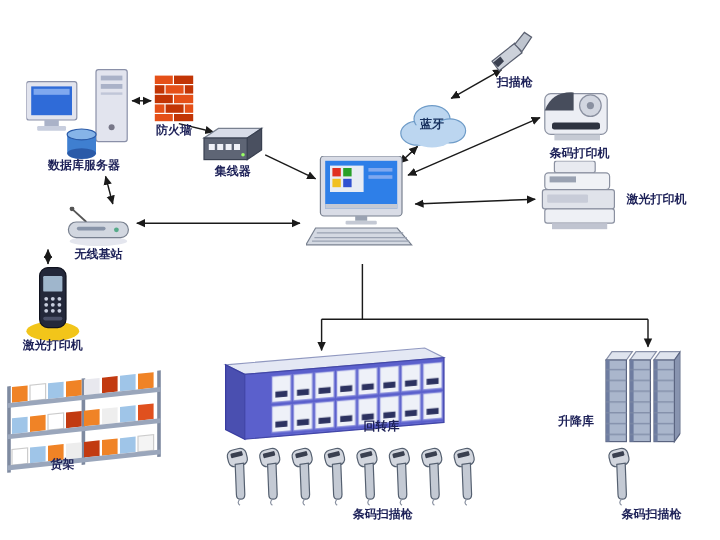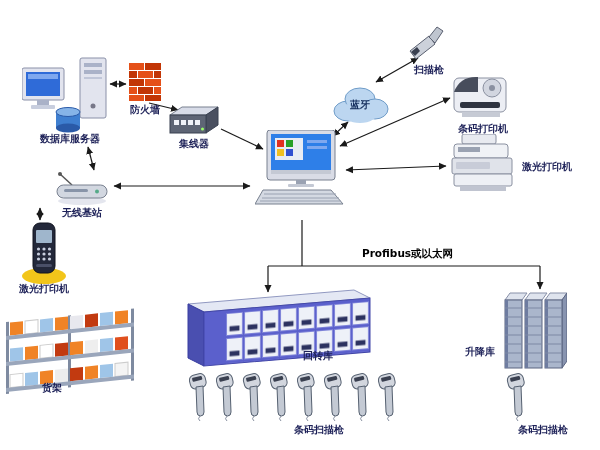--- a/index.html
+++ b/index.html
@@ -224,21 +224,20 @@
       <rect x="6" y="10" width="54" height="14" rx="3" fill="#f0f2f6" stroke="#8a90a0"></rect>
       <rect x="10" y="13" width="22" height="5" fill="#9aa2b2"></rect>
       <rect x="4" y="24" width="60" height="16" rx="2" fill="#e0e3ea" stroke="#8a90a0"></rect>
       <rect x="8" y="28" width="34" height="7" rx="1" fill="#c8ccd8"></rect>
       <rect x="6" y="40" width="58" height="12" rx="2" fill="#eef0f5" stroke="#8a90a0"></rect>
       <rect x="12" y="52" width="46" height="5" fill="#c0c4d0"></rect>
     </svg>
   </div>
   <div class="lbl lbl-left" style="left:522px;top:161px;width:64px">激光打印机</div>
 
-  <div class="lbl lbl-bus" style="left:362px;top:247px;width:130px">Profibus或以太网</div>
 
   <div class="node" style="left:180px;top:282px">
     <svg width="192" height="90" viewBox="0 0 192 90">
       <defs>
         <pattern id="cellsPat" x="22" y="3" width="18" height="25" patternUnits="userSpaceOnUse">
           <rect x="0.5" y="0.5" width="16" height="22" fill="#eef1f8" stroke="#7d82d8"></rect>
           <rect x="3.5" y="13.5" width="10" height="5" fill="#2c3260"></rect>
         </pattern>
       </defs>
       <polygon points="8,22 174,8 190,16 24,30" fill="#e4e8f4" stroke="#9098c0"></polygon>

